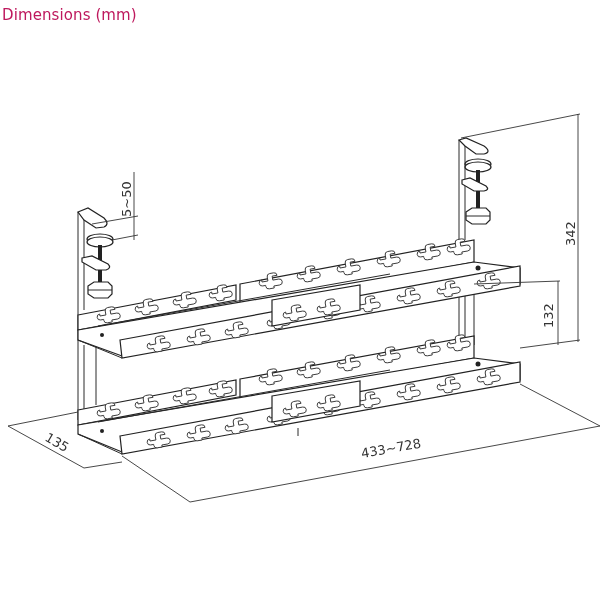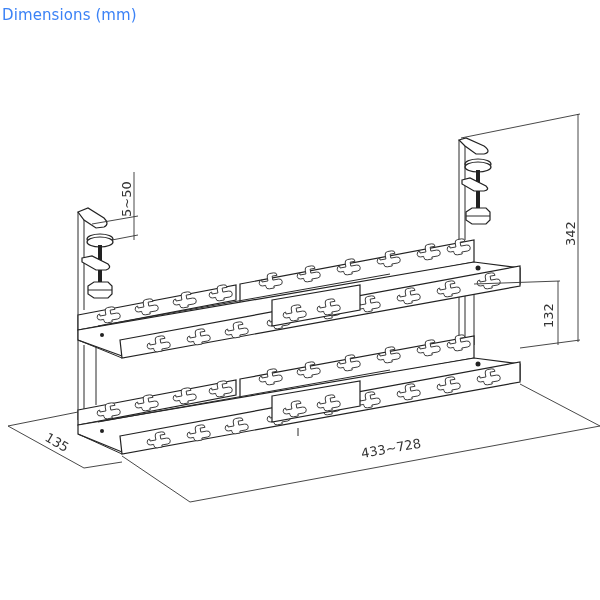--- a/index.html
+++ b/index.html
@@ -1,17 +1,17 @@
 <!DOCTYPE html>
 <html><head>
   <meta charset="utf-8">
   <style>
     html, body { margin: 0; padding: 0; background: #ffffff; }
     body { width: 600px; height: 600px; position: relative; overflow: hidden; font-family: "DejaVu Sans", sans-serif; }
-    .title { position: absolute; left: 2px; top: 6px; font-size: 15px; color: #3b82f6; letter-spacing: 0.1px; }
+    .title { position: absolute; left: 2px; top: 6px; font-size: 15px; color: #be185d; letter-spacing: 0.1px; }
     svg { position: absolute; left: 0; top: 0; }
     .ln { stroke: #2a2a2a; stroke-width: 1; fill: none; }
     .lnb { stroke: #222; stroke-width: 1.2; fill: #fff; }
     .dim { stroke: #333; stroke-width: 0.9; fill: none; }
     .dimtxt { font-family: "DejaVu Sans", sans-serif; font-size: 13px; fill: #333; }
     .slot { stroke: #333; stroke-width: 0.9; fill: #fff; }
   </style>
 </head>
 <body>
 

